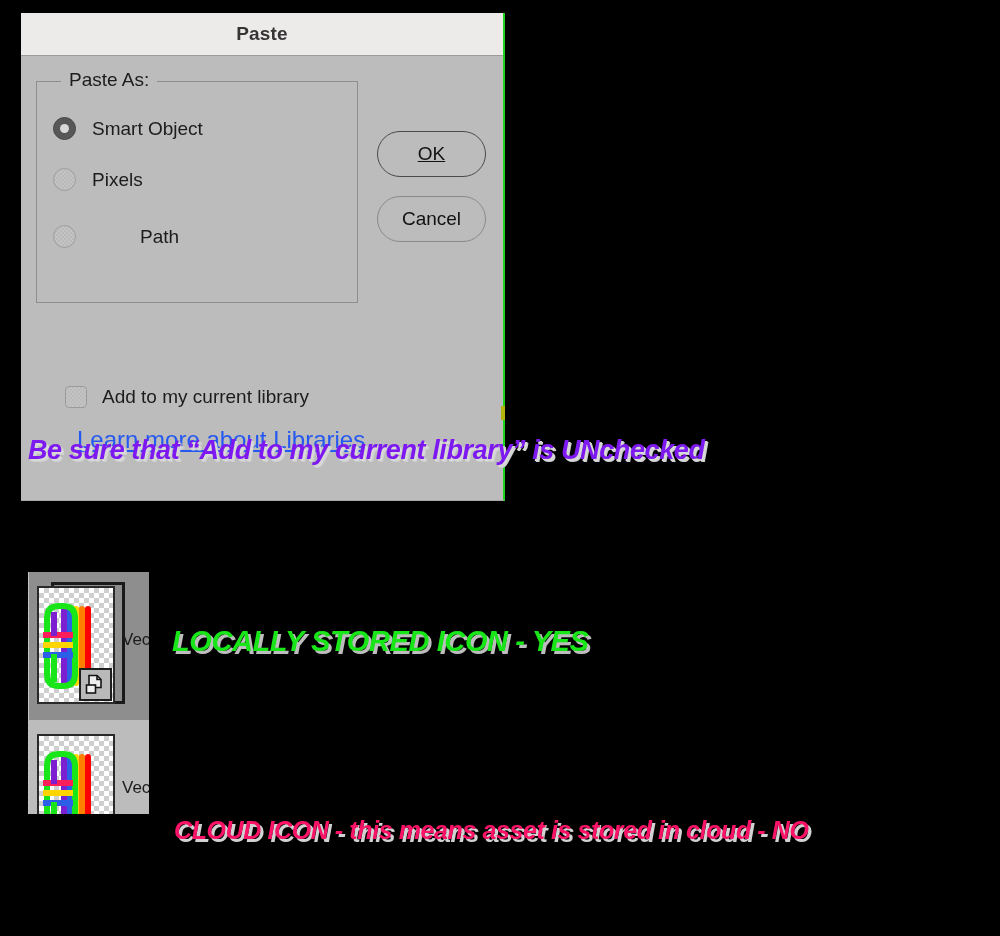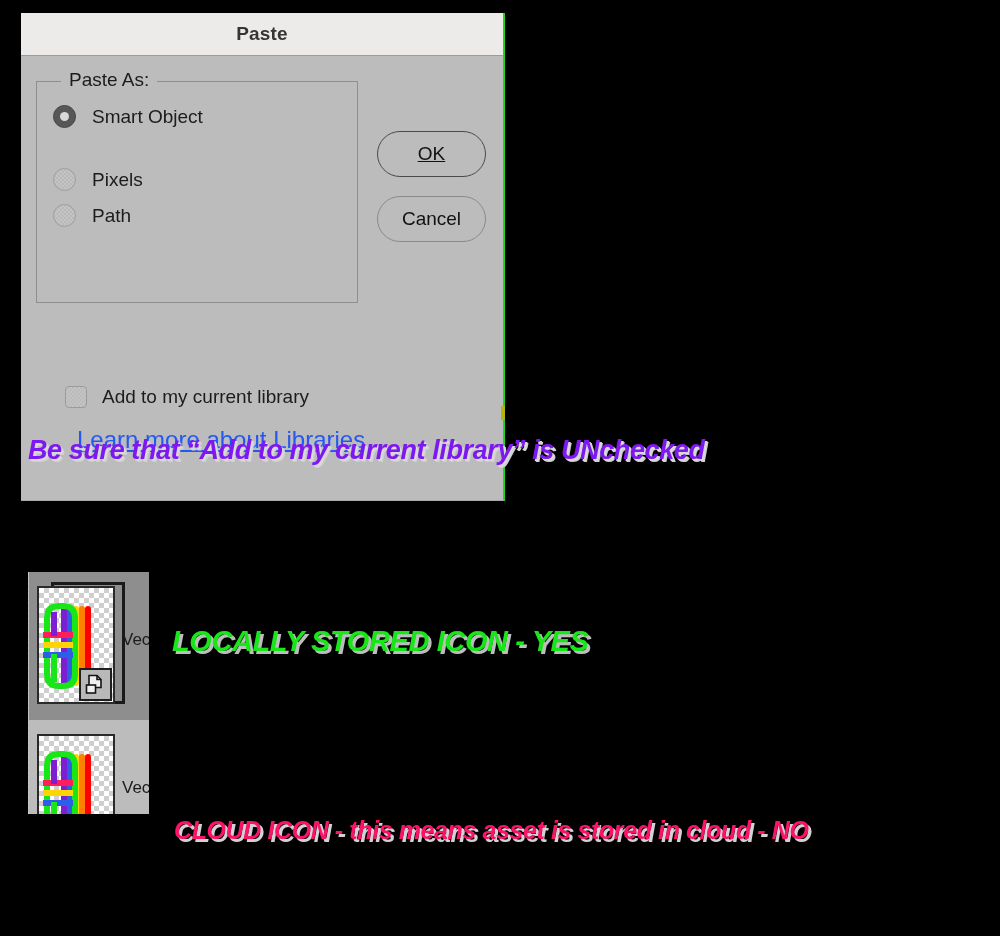--- a/index.html
+++ b/index.html
@@ -70,23 +70,23 @@
     color: #1c1c1c;
     white-space: nowrap;
   }
   .radio-row {
     position: absolute;
     left: 16px;
     display: flex;
     align-items: center;
     height: 26px;
   }
-  .radio-row.r0 { top: 21px; }
+  .radio-row.r0 { top: 33px; }
   .radio-row.r1 { top: 84px; }
-  .radio-row.r2 { top: 120px; }
+  .radio-row.r2 { top: 141px; gap: 48px; }
   .radio-row.r3 { top: 186px; }
 
   .radio {
     width: 23px;
     height: 23px;
     border-radius: 50%;
     box-sizing: border-box;
     flex: 0 0 auto;
     margin-right: 16px;
     position: relative;

